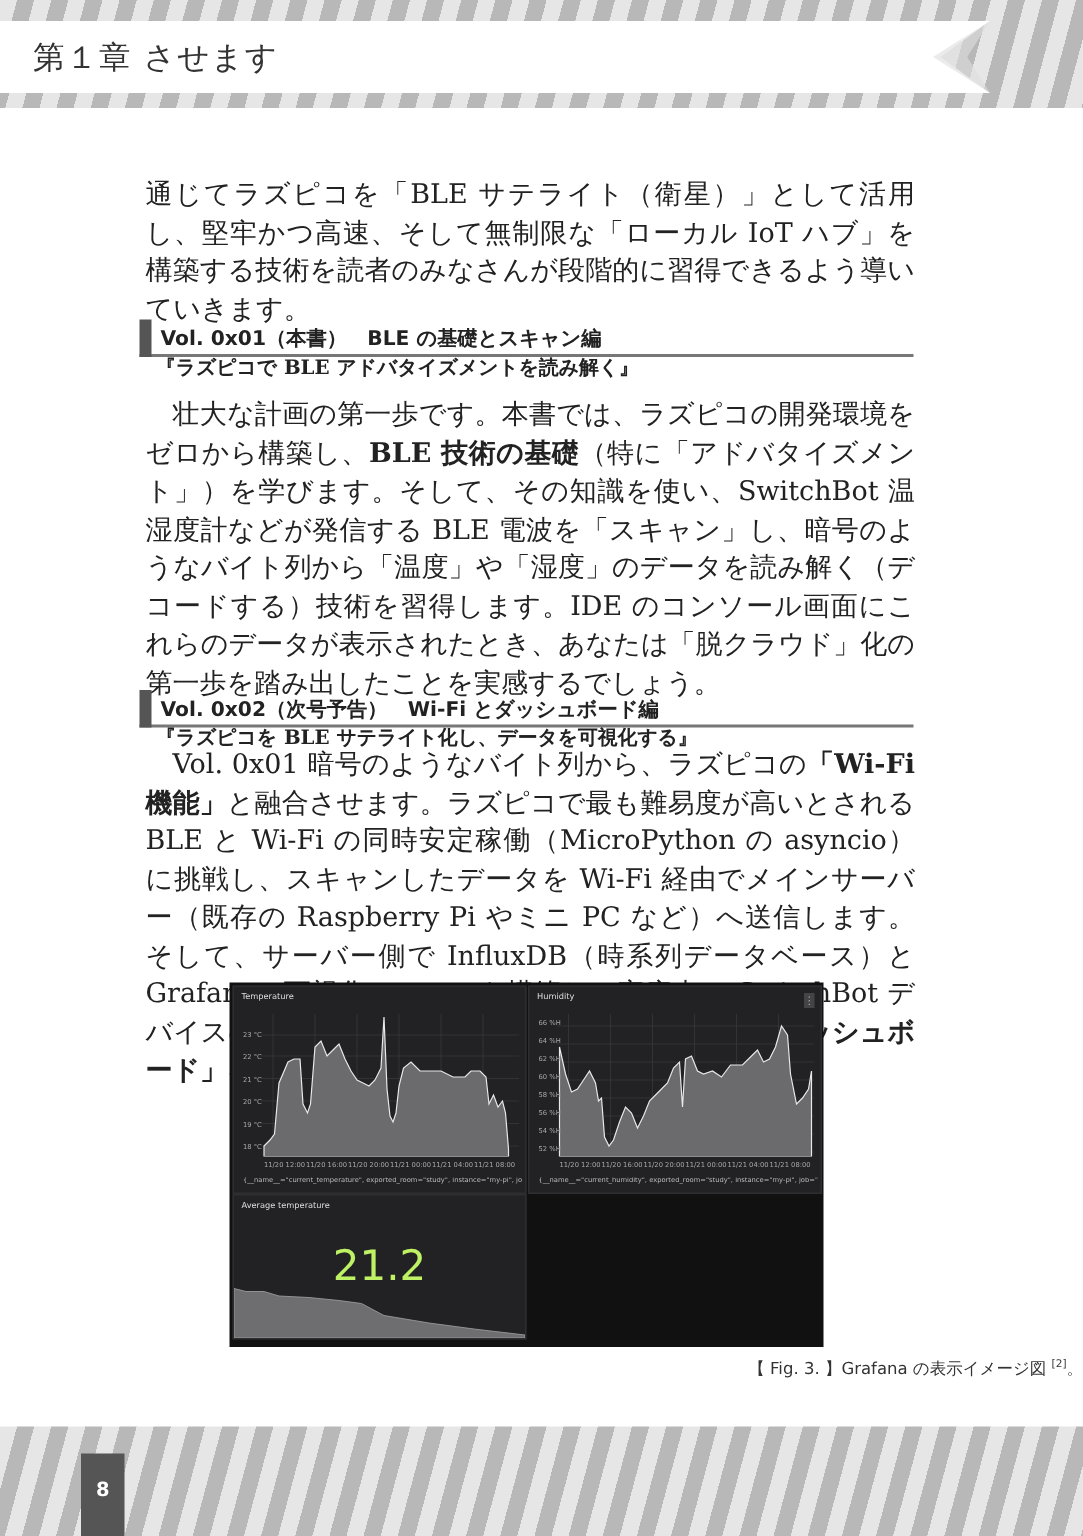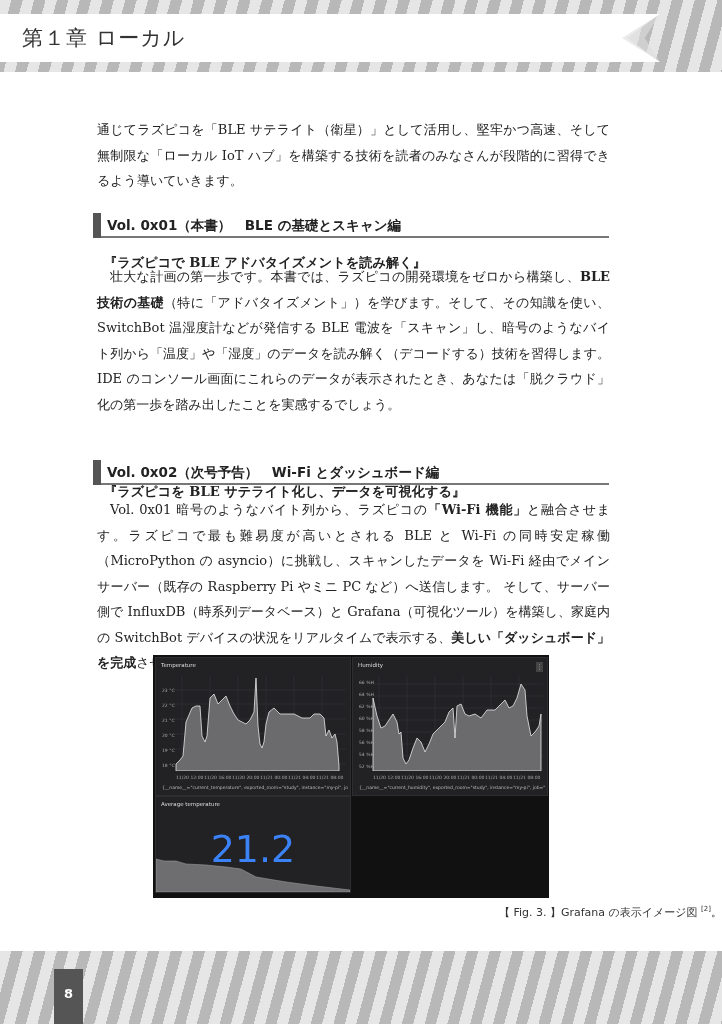--- a/index.html
+++ b/index.html
@@ -7,60 +7,60 @@
          font-family:"DejaVu Serif", serif; color:#222; }
   .stripes { background: repeating-linear-gradient(105deg, #e6e6e6 0 11px, #b8b8b8 11px 22px); }
   .top-band { position:absolute; left:0; top:0; width:722px; height:72px; }
   .banner { position:absolute; left:0; top:14px; width:660px; height:48px; background:#fff;
             clip-path: polygon(0 0, 100% 0, 95% 50%, 100% 100%, 0 100%); }
   .banner-fold { position:absolute; left:622px; top:14px; width:38px; height:48px; background:#ddd;
             clip-path: polygon(100% 0, 0 50%, 100% 100%, 60% 50%); opacity:.6; }
   .chapter-title { position:absolute; left:22px; top:24px; font-family:"DejaVu Sans", sans-serif;
             font-size:21px; font-weight:300; color:#333; letter-spacing:1px; }
   .content { position:absolute; left:97px; top:0; width:513px; }
-  p.body { margin:0; font-size:13px; line-height:25.5px; text-align:justify; }
+  p.body { margin:0; font-size:18px; line-height:25.5px; text-align:justify; }
   .indent { text-indent:1em; }
   .b { font-weight:bold; }
   .section-h { position:absolute; left:93px; width:516px; height:23px; border-bottom:2px solid #777;
                font-family:"DejaVu Sans", sans-serif; font-weight:bold; font-size:13.5px; color:#222; }
   .section-h .bar { position:absolute; left:0; top:0; width:8px; height:25px; background:#555; }
   .section-h .txt { position:absolute; left:14px; top:4px; }
   .subtitle { position:absolute; left:104px; font-size:13.2px; font-weight:bold; }
   .dash { position:absolute; left:153px; top:655px; width:396px; height:243px; background:#111; }
   .panel { position:absolute; background:#222124; border:1px solid #2e2e30; }
   .ptitle { position:absolute; left:5px; top:4px; font-family:"DejaVu Sans", sans-serif; font-size:5.5px; color:#ddd; }
   .big { position:absolute; width:100%; text-align:center; top:30px; font-family:"DejaVu Sans", sans-serif;
-         font-size:38px; color:#3b82f6; }
+         font-size:28px; color:#bef264; }
   .legend { position:absolute; left:6px; font-family:"DejaVu Sans", sans-serif; font-size:4.5px; color:#bbb; white-space:nowrap; overflow:hidden; width:186px; }
   .ytick { position:absolute; font-family:"DejaVu Sans", sans-serif; font-size:4.5px; color:#aaa; }
   .xtick { position:absolute; font-family:"DejaVu Sans", sans-serif; font-size:4.5px; color:#aaa; }
   .caption { position:absolute; left:0; width:722px; top:905px; text-align:right; font-family:"DejaVu Sans", sans-serif; font-size:11px; color:#333; }
   .caption sup { font-size:7px; }
   .bottom-band { position:absolute; left:0; top:951px; width:722px; height:73px; }
   .page-num { position:absolute; left:54px; top:969px; width:29px; height:55px; background:#555;
               color:#fff; font-family:"DejaVu Sans", sans-serif; font-weight:bold; font-size:13px; text-align:center; line-height:50px; }
   .menu-dot { position:absolute; right:4px; top:4px; width:7px; height:10px; background:#444; color:#aaa; font-size:7px; text-align:center; line-height:10px; font-family:"DejaVu Sans", sans-serif; }
 </style>
 </head>
 <body>
 
 <div class="top-band stripes"></div>
 <div class="banner"></div>
 <div class="banner-fold"></div>
-<div class="chapter-title">第１章 ローカル</div>
+<div class="chapter-title">第１章 させます</div>
 
 <div class="content" style="top:117px;">
   <p class="body">通じてラズピコを「BLE サテライト（衛星）」として活用し、堅牢かつ高速、そして無制限な「ローカル IoT ハブ」を構築する技術を読者のみなさんが段階的に習得できるよう導いていきます。</p>
 </div>
 
 <div class="section-h" style="top:213px;">
   <div class="bar"></div>
   <span class="txt">Vol. 0x01（本書）　BLE の基礎とスキャン編</span>
 </div>
-<div class="subtitle" style="top:254px;">『ラズピコで BLE アドバタイズメントを読み解く』</div>
+<div class="subtitle" style="top:236px;">『ラズピコで BLE アドバタイズメントを読み解く』</div>
 <div class="content" style="top:264px;">
   <p class="body indent"><span>壮大な計画の第一歩です。本書では、ラズピコの開発環境をゼロから構築し、</span><span class="b">BLE 技術の基礎</span><span>（特に「アドバタイズメント」）を学びます。そして、その知識を使い、SwitchBot 温湿度計などが発信する BLE 電波を「スキャン」し、暗号のようなバイト列から「温度」や「湿度」のデータを読み解く（デコードする）技術を習得します。IDE のコンソール画面にこれらのデータが表示されたとき、あなたは「脱クラウド」化の第一歩を踏み出したことを実感するでしょう。</span></p>
 </div>
 
 <div class="section-h" style="top:460px;">
   <div class="bar"></div>
   <span class="txt">Vol. 0x02（次号予告）　Wi-Fi とダッシュボード編</span>
 </div>
 <div class="subtitle" style="top:471px;margin-top:12px;">『ラズピコを BLE サテライト化し、データを可視化する』</div>
 <div class="content" style="top:497px;">

